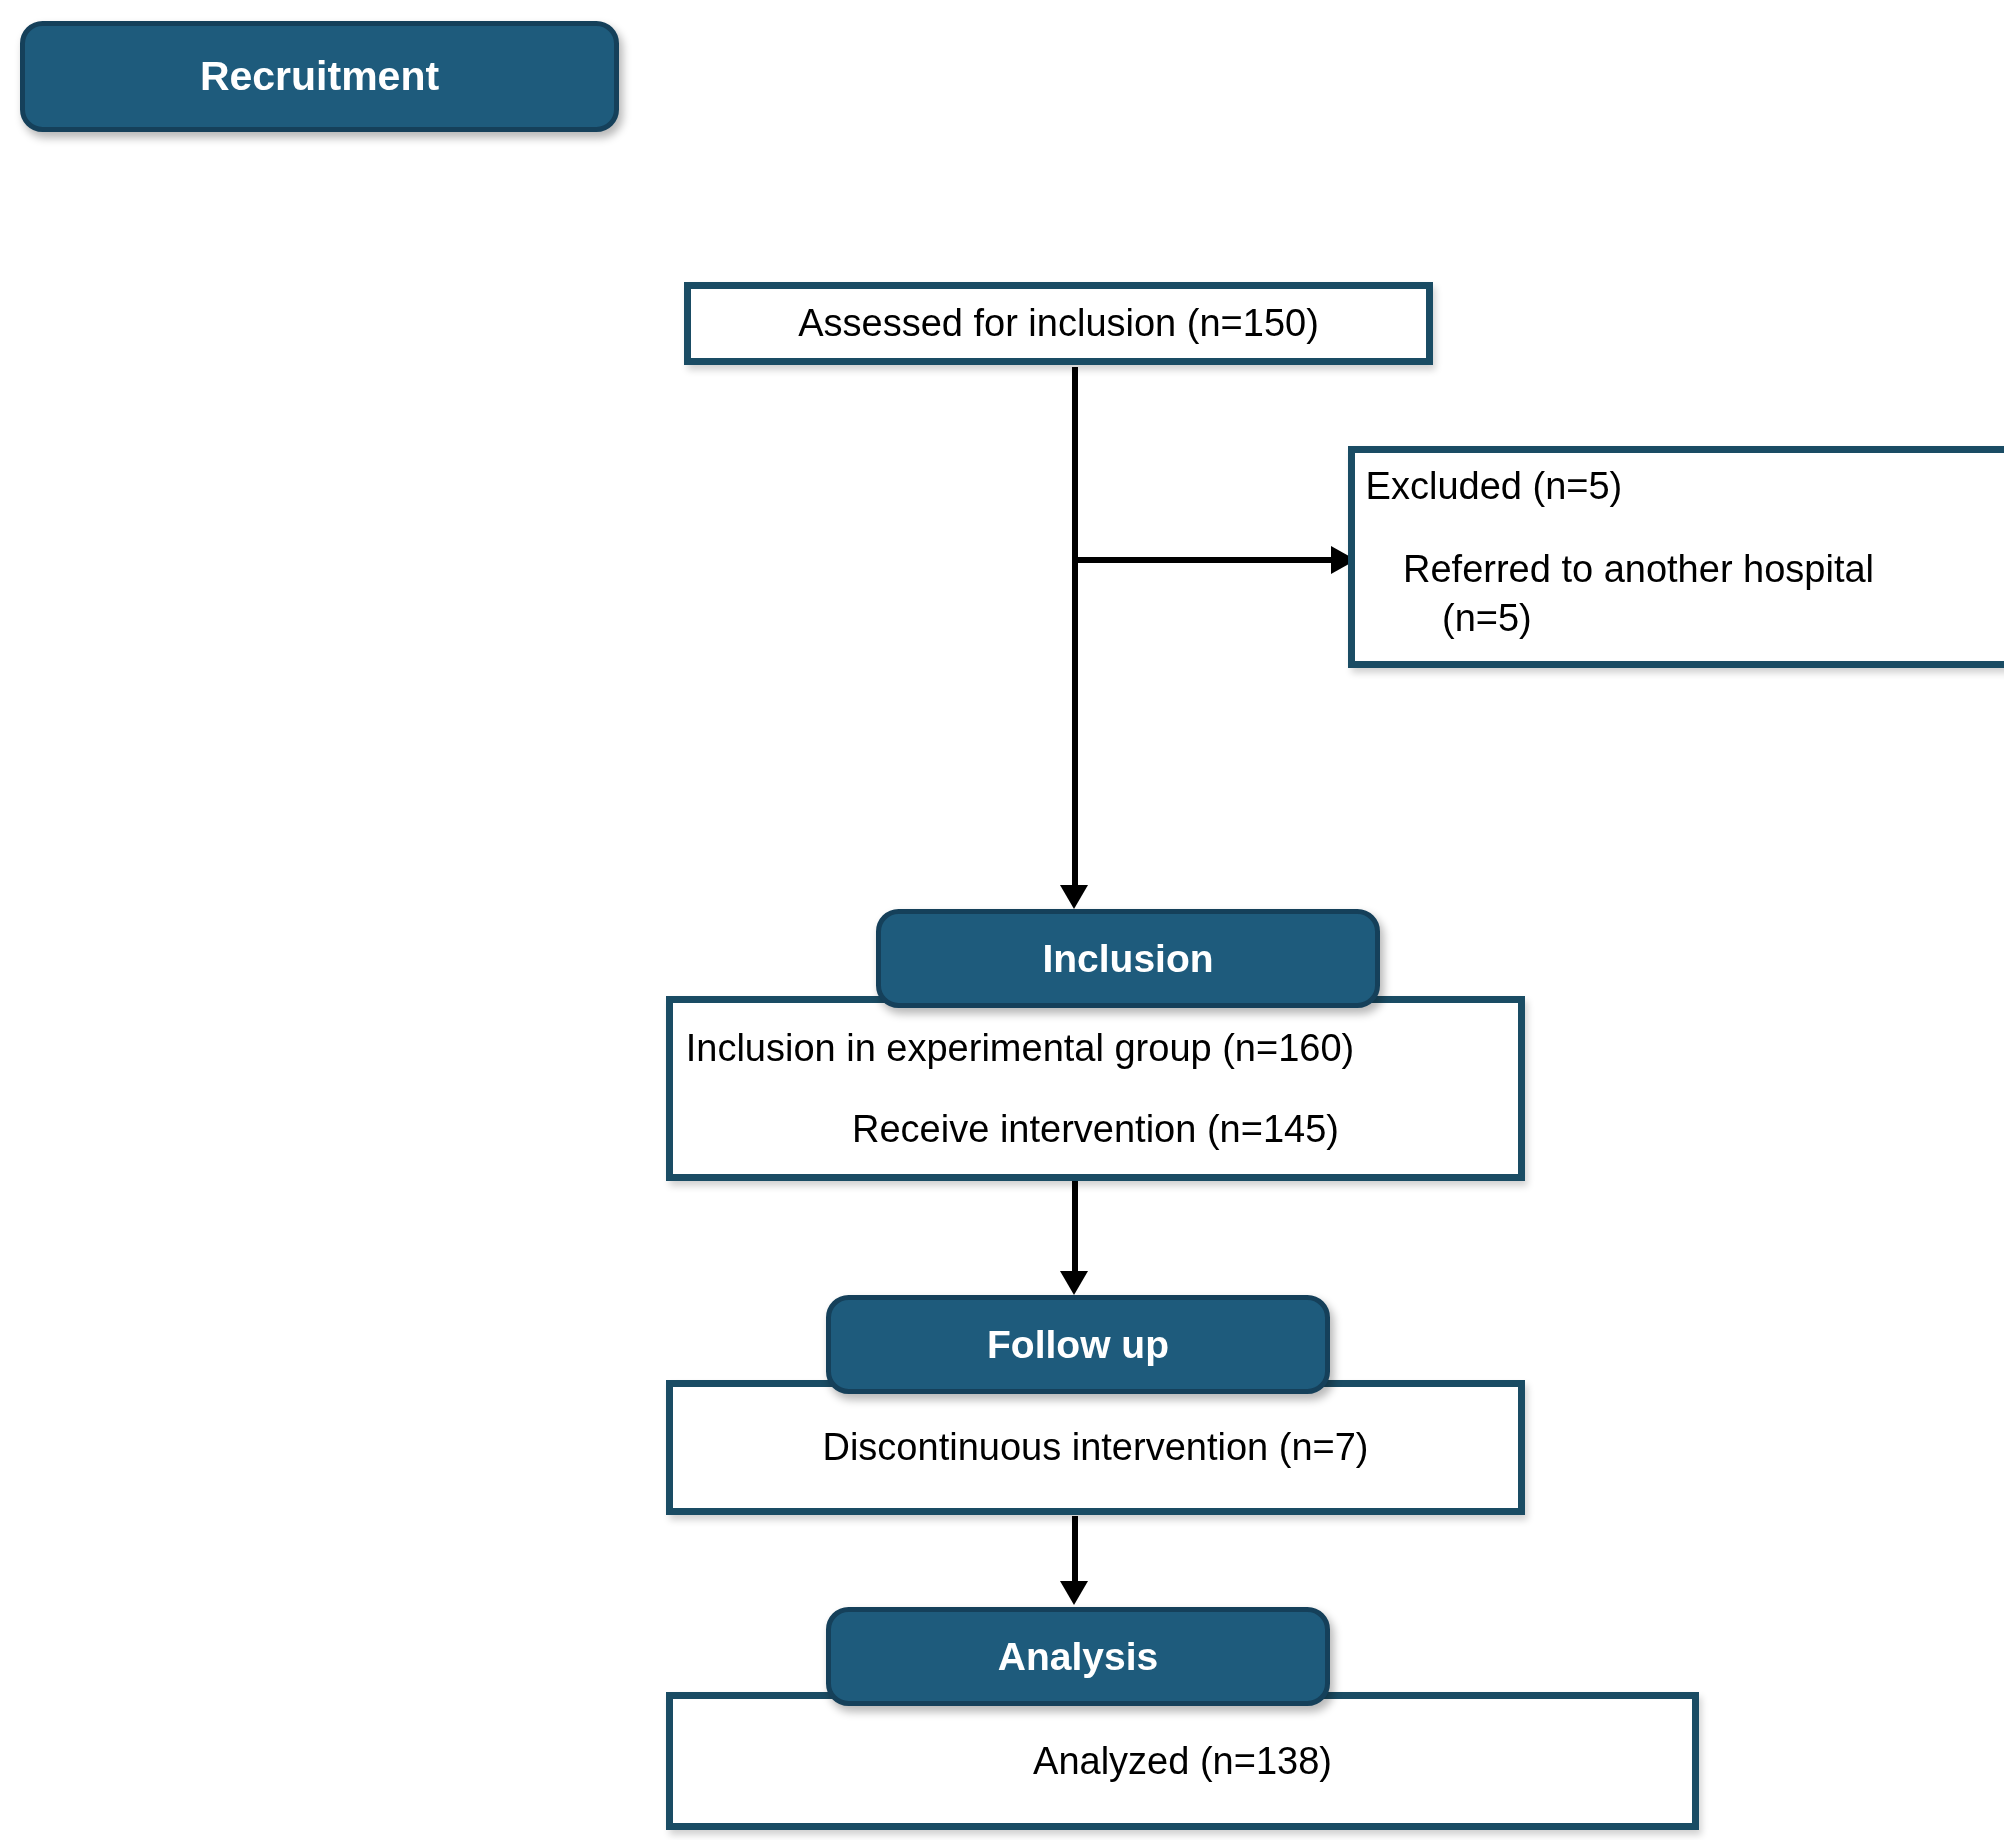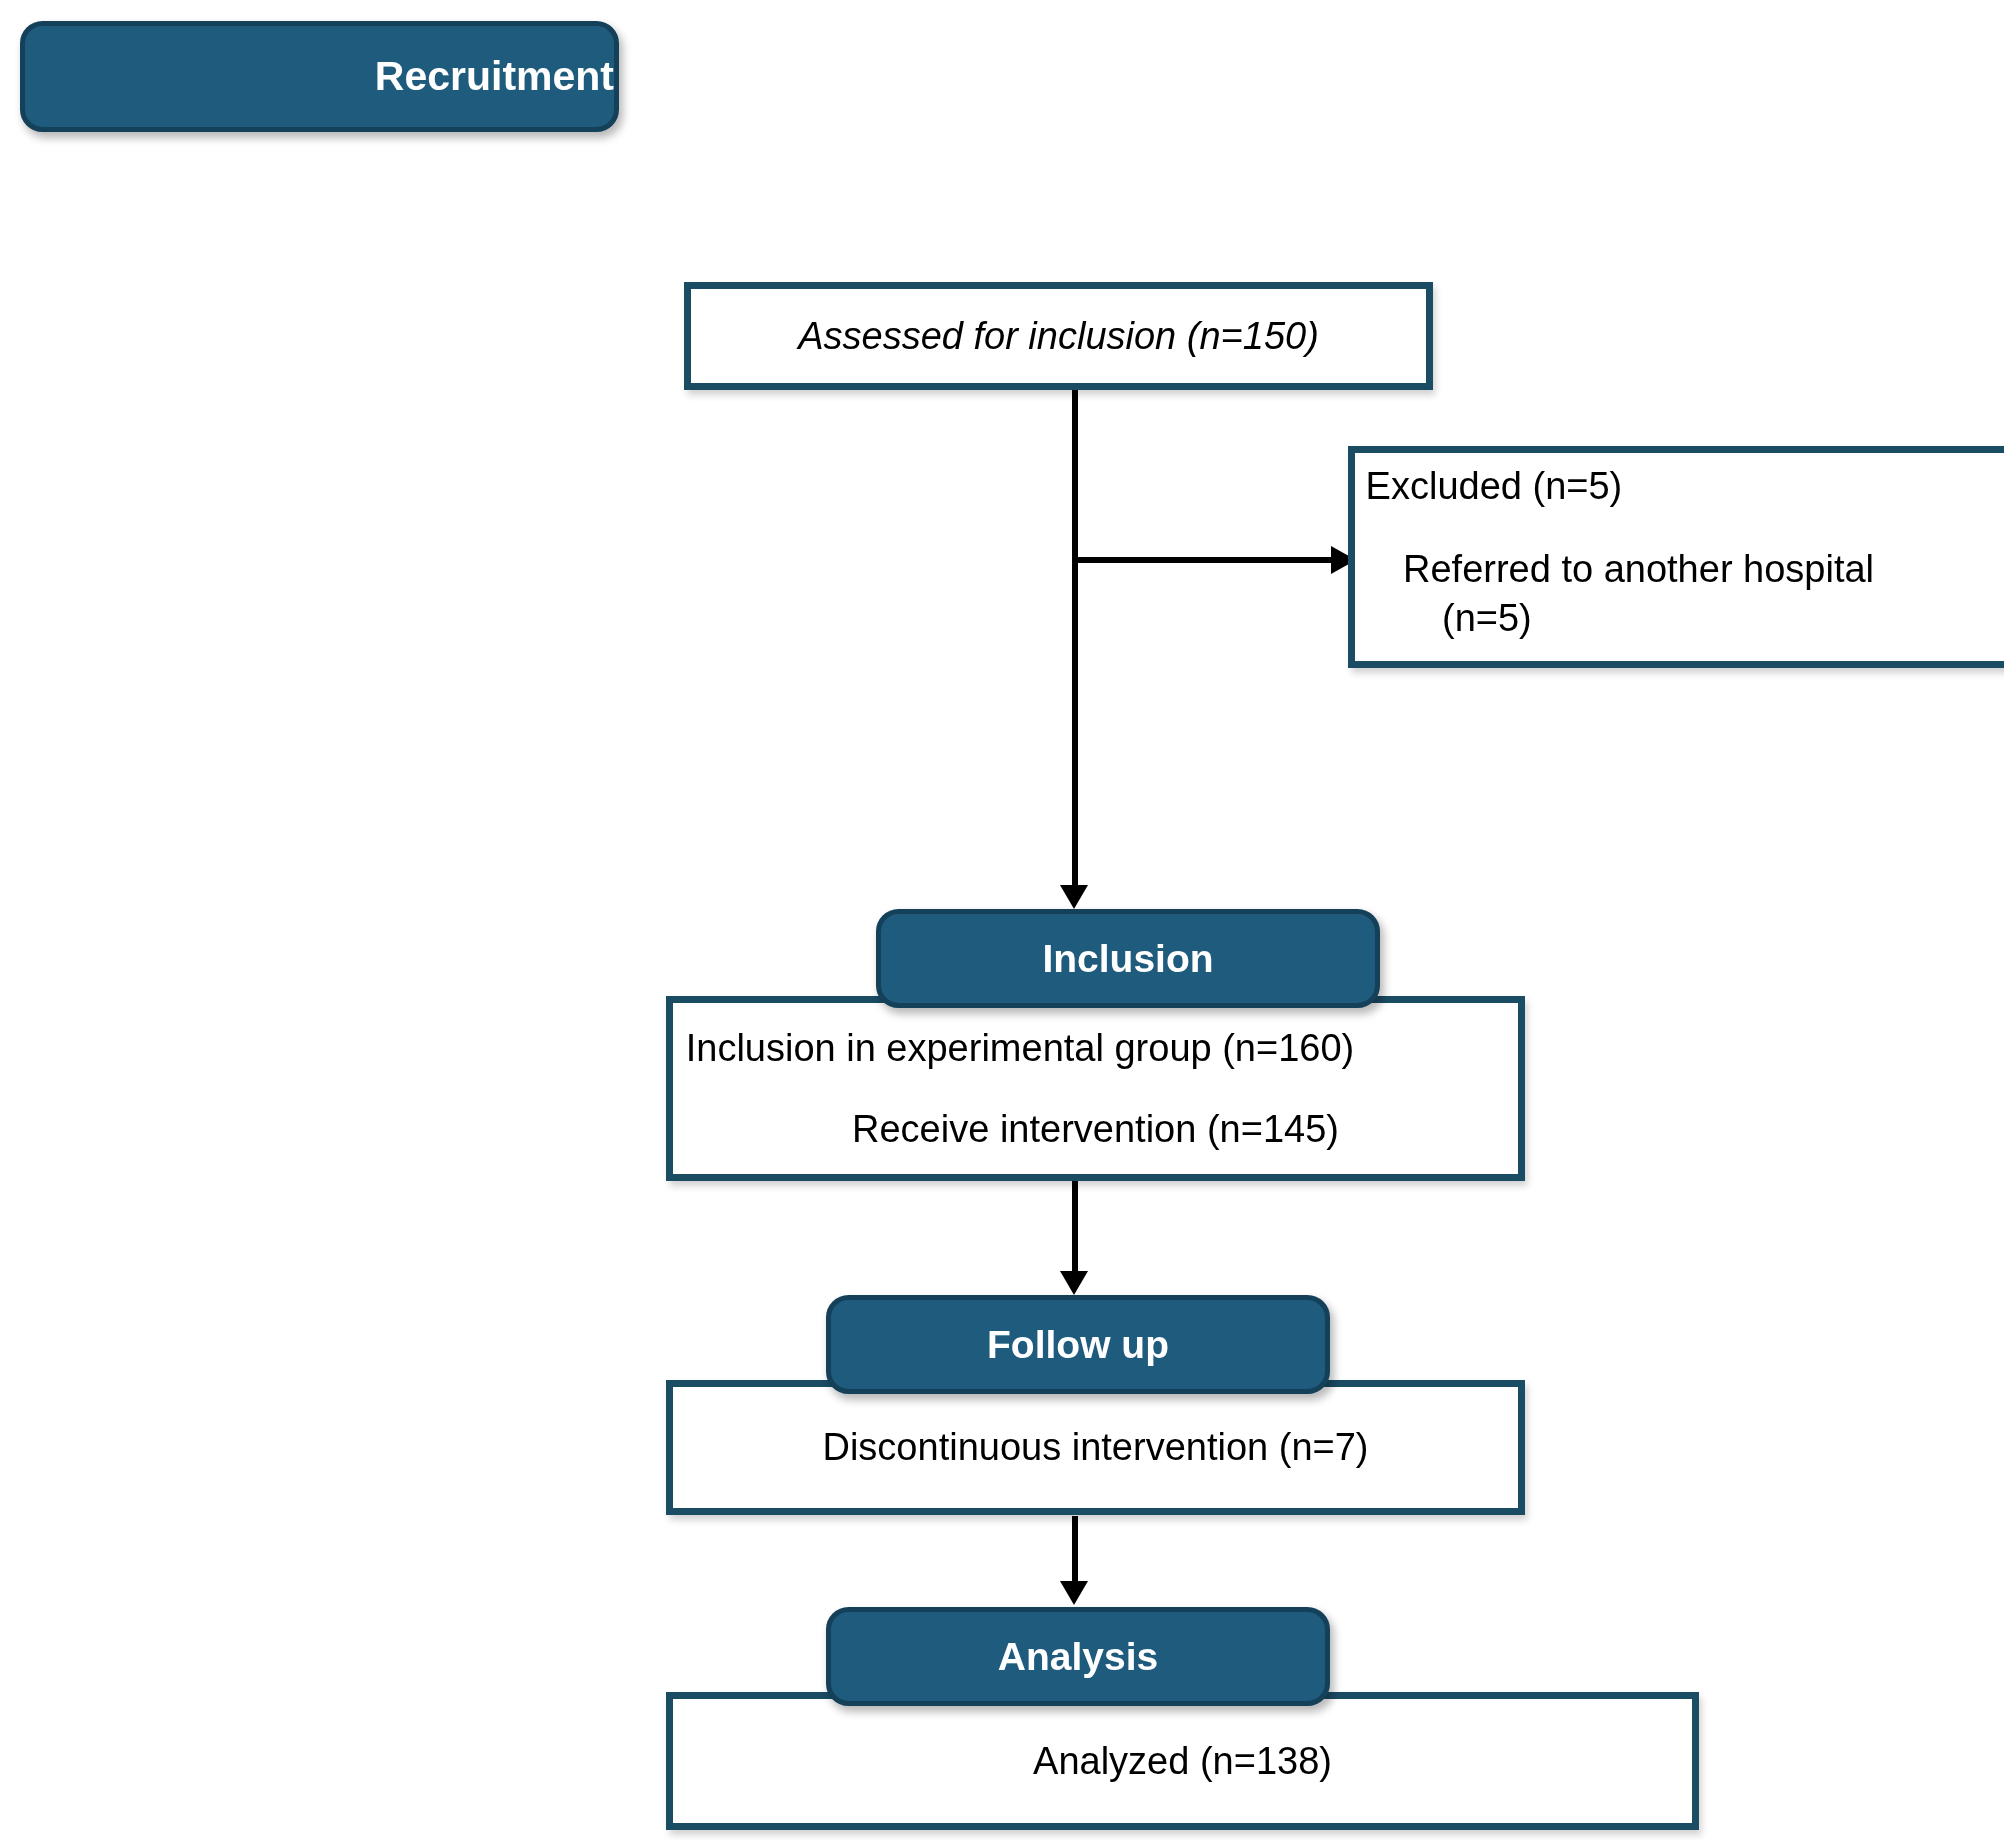--- a/index.html
+++ b/index.html
@@ -27,21 +27,21 @@
     border: 5px solid var(--stage-border, #15405A);
     border-radius: 22.6px;
     color: var(--stage-text, #ffffff);
     font-weight: bold;
     font-size: 39px;
     box-sizing: border-box;
     box-shadow: 3.5px 5.6px 8.5px rgba(0,0,0,0.28);
     z-index: 3;
     white-space: nowrap;
   }
-  #recruitment-badge { left: 20px;  top: 21px;   width: 599px; height: 111px; font-size: 41px; justify-content: flex-end; }
+  #recruitment-badge { left: 20px;  top: 21px;   width: 599px; height: 111px; font-size: 41px; }
   #inclusion-badge   { left: 876px; top: 909px; width: 504px; height: 99px; }
   #followup-badge    { left: 826px; top: 1295px; width: 504px; height: 99px; }
   #analysis-badge    { left: 826px; top: 1607px; width: 504px; height: 99px; }
 
   
   .node {
     position: absolute;
     background: var(--box-fill, #ffffff);
     border: 7px solid var(--box-border, #1A4C64);
     box-sizing: border-box;
@@ -49,21 +49,21 @@
     line-height: 49px;
     z-index: 2;
     box-shadow: 2.8px 5px 7px rgba(0,0,0,0.18);
   }
   .node.center-one {
     display: flex;
     align-items: center;
     justify-content: center;
     text-align: center;
   }
-  #assessed-box  { left: 684px;  top: 282px;  width: 749px; height: 108px; font-style: italic; }
+  #assessed-box  { left: 684px;  top: 282px;  width: 749px; height: 83px; }
   #excluded-box  { left: 1348px; top: 446px;  width: 770px;  height: 222px; padding-top: 8.5px; }
   #excluded-box .line-1 { margin-left: 10.6px; }
   #excluded-box .line-2 { margin-left: 48px;  margin-top: 34px; }
   #excluded-box .line-3 { margin-left: 87px; }
   #inclusion-box { left: 666px;  top: 996px; width: 859px; height: 185px; }
   #inclusion-box .line-1 { margin-top: 21px; margin-left: 12.7px; }
   #inclusion-box .line-2 { margin-top: 32px; text-align: center; }
   #followup-box  { left: 666px;  top: 1380px; width: 859px; height: 135px; }
   #analysis-box  { left: 666px;  top: 1692px; width: 1033px; height: 138px; }
 

